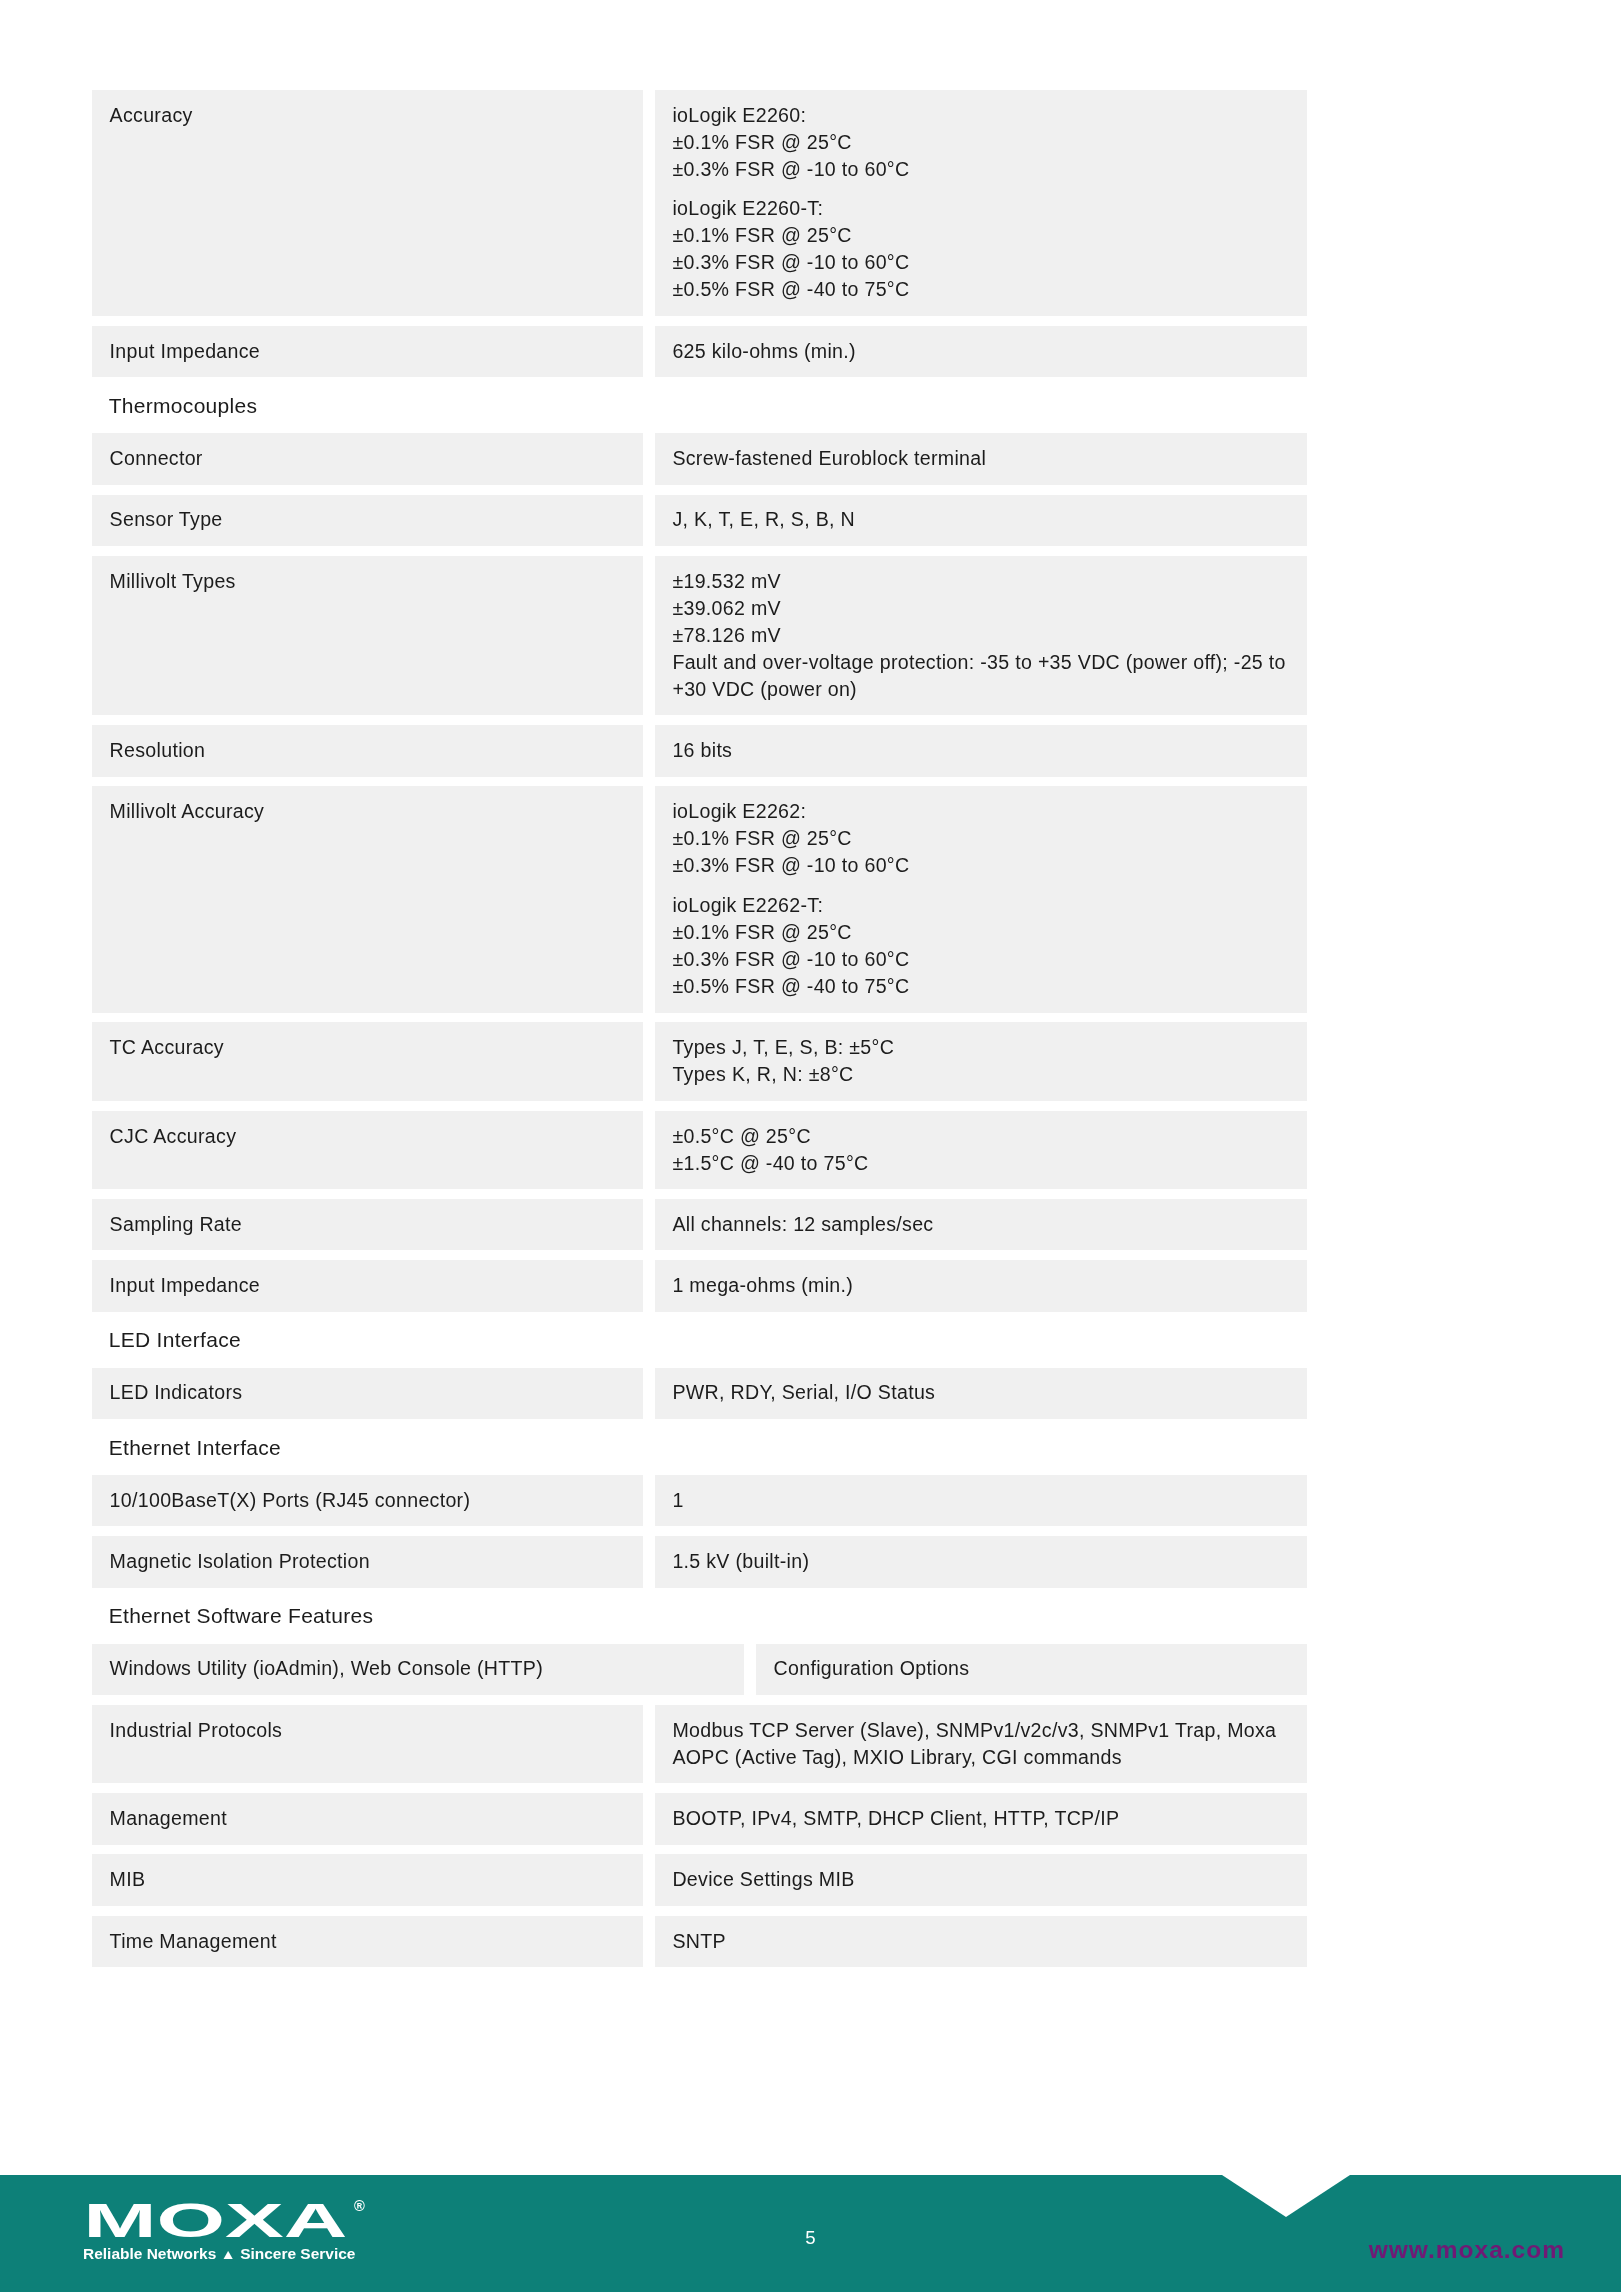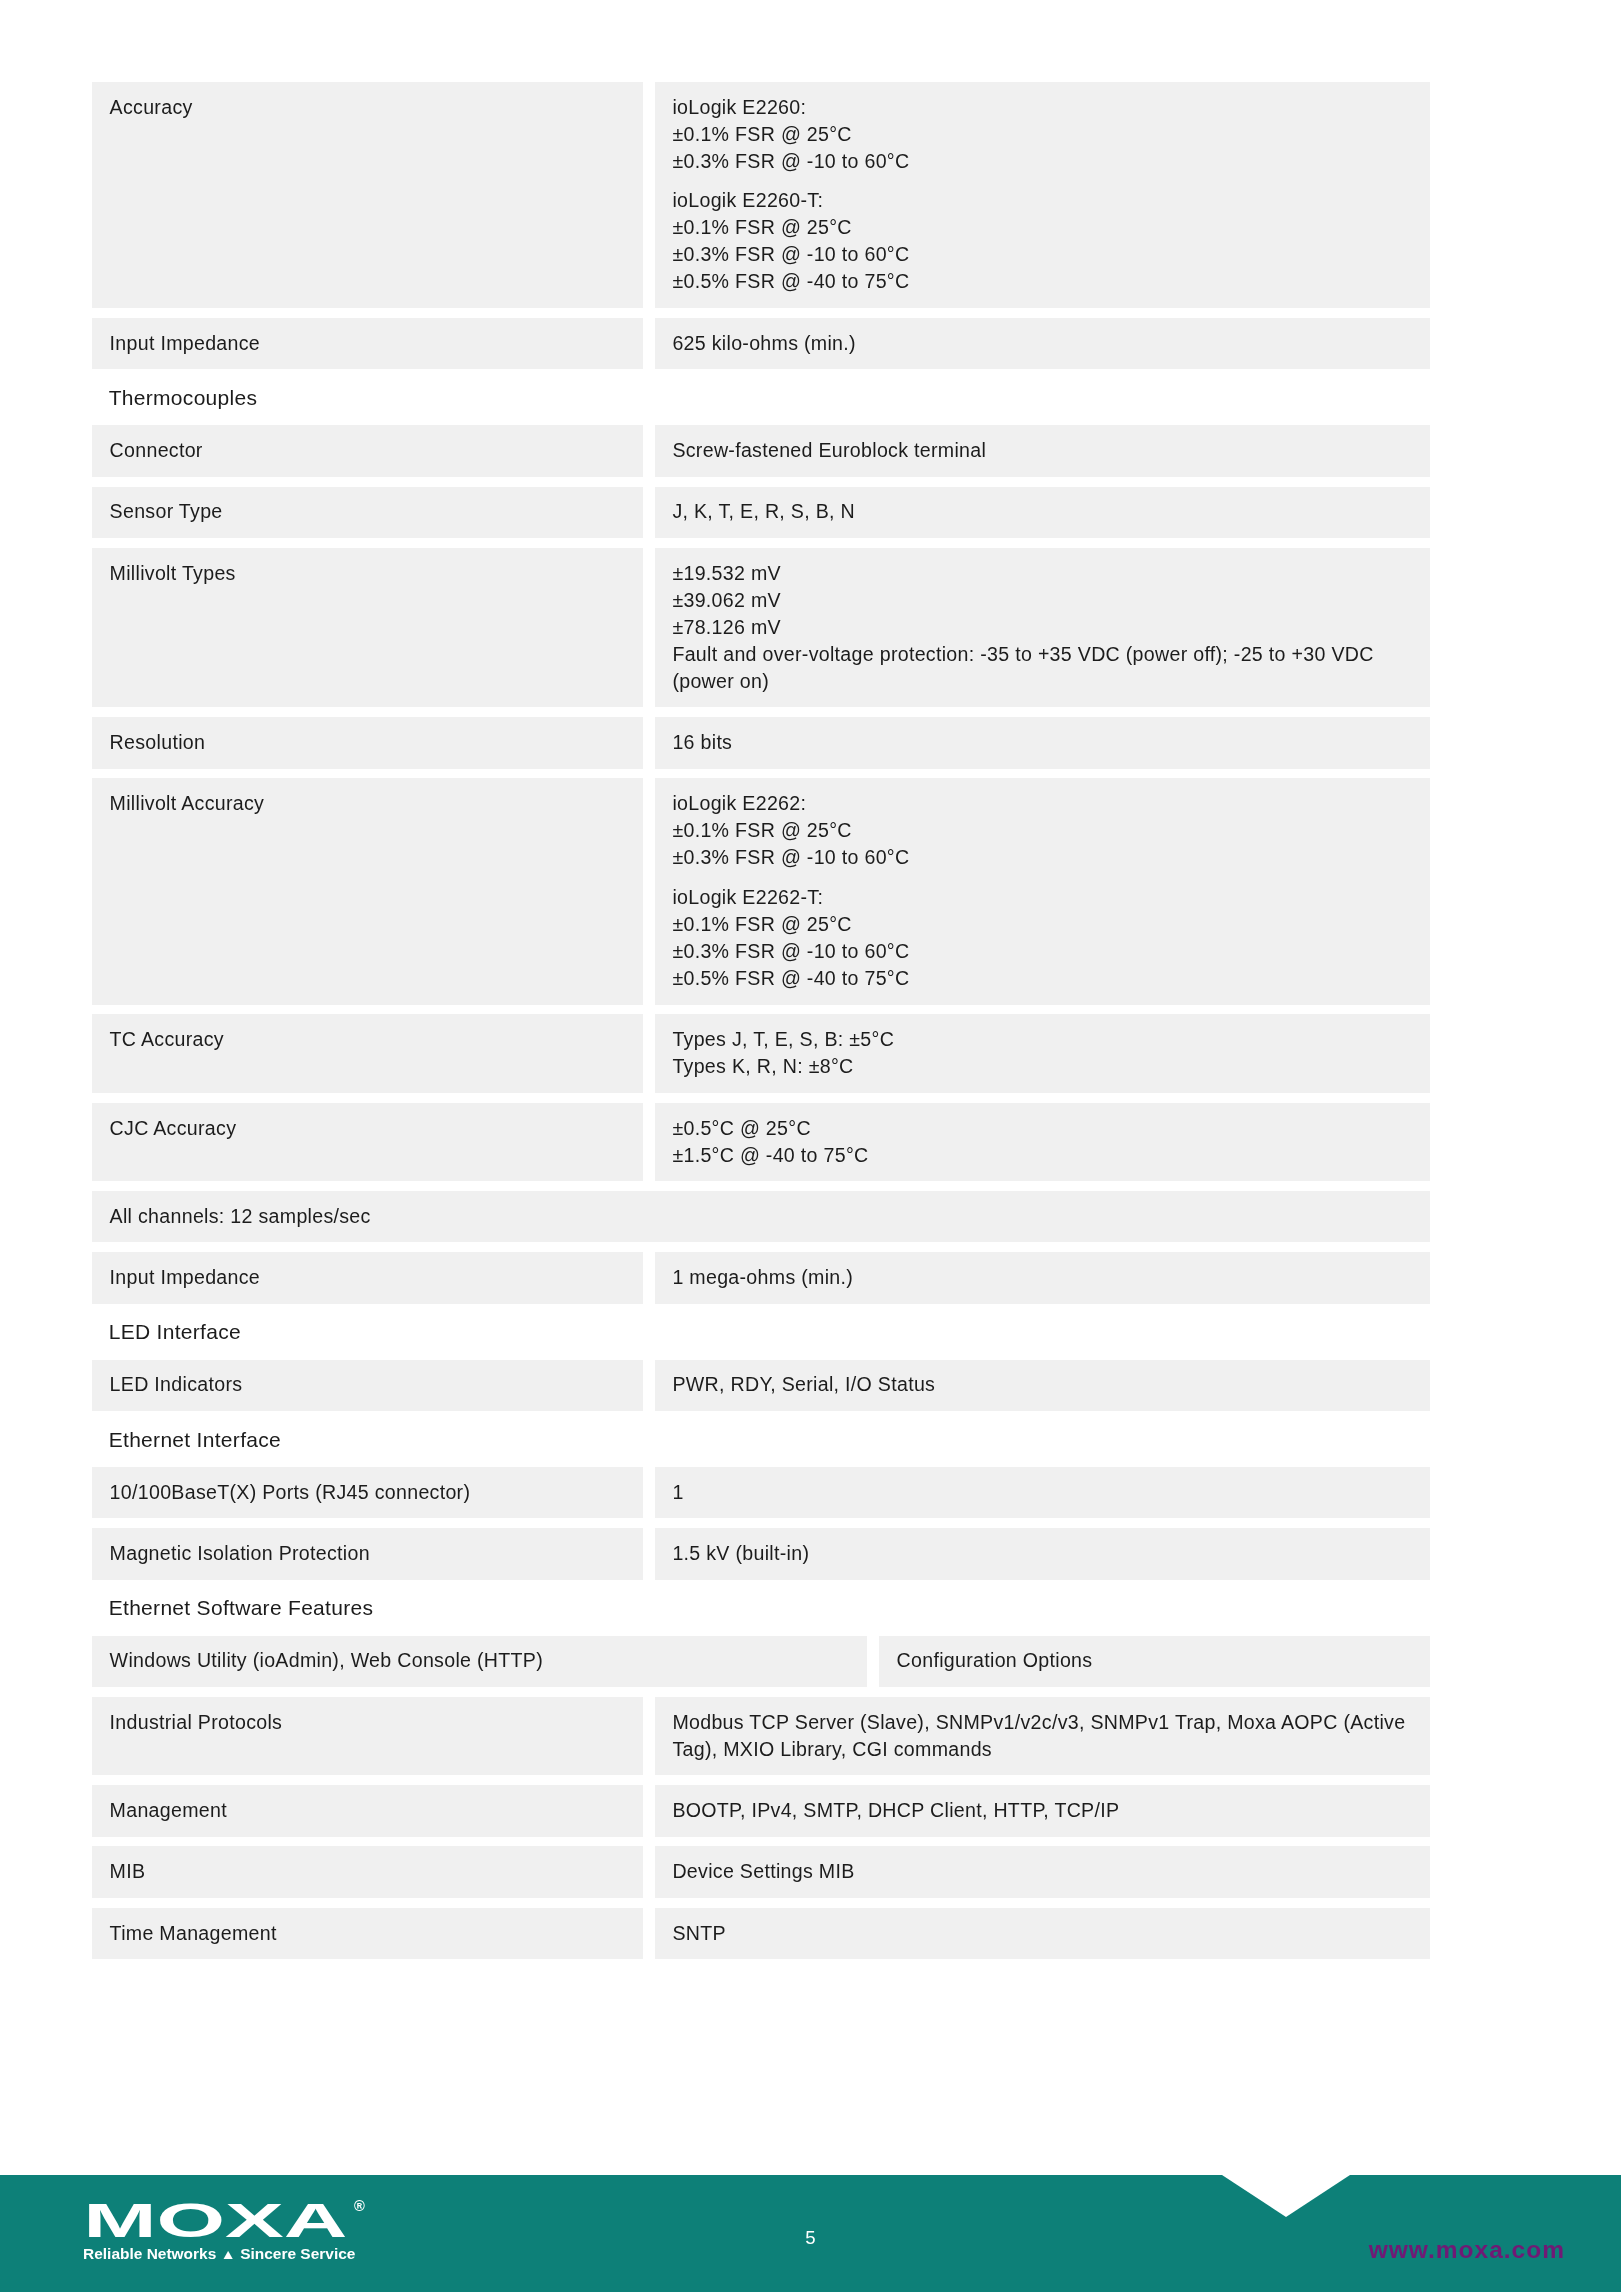--- a/index.html
+++ b/index.html
@@ -8,22 +8,22 @@
     background: #ffffff;
     font-family: "Liberation Sans", sans-serif;
     position: relative;
     overflow: hidden;
     --teal: #0d8078;
     --row-bg: #f0f0f0;
     --text: #1c1c1c;
   }
   .content {
     position: absolute;
-    left: 92px; top: 82px;
-    width: 1338px;
+    left: 92px; top: 90px;
+    width: 1215px;
   }
   .spec-row {
     display: flex;
     gap: 11.8px;
     margin-bottom: 9.8px;
   }
   .cell {
     background: var(--row-bg);
     color: var(--text);
     font-size: 19.6px;
@@ -161,20 +161,21 @@
       </div>
     </div>
     <div class="spec-row">
       <div class="cell label">CJC Accuracy</div>
       <div class="cell value">
         <div class="vline">±0.5°C @ 25°C</div>
         <div class="vline">±1.5°C @ -40 to 75°C</div>
       </div>
     </div>
     <div class="spec-row">
+      <div class="cell label">Sampling Rate</div>
       <div class="cell value">
         <div class="vline">All channels: 12 samples/sec</div>
       </div>
     </div>
     <div class="spec-row">
       <div class="cell label">Input Impedance</div>
       <div class="cell value">
         <div class="vline">1 mega-ohms (min.)</div>
       </div>
     </div>

